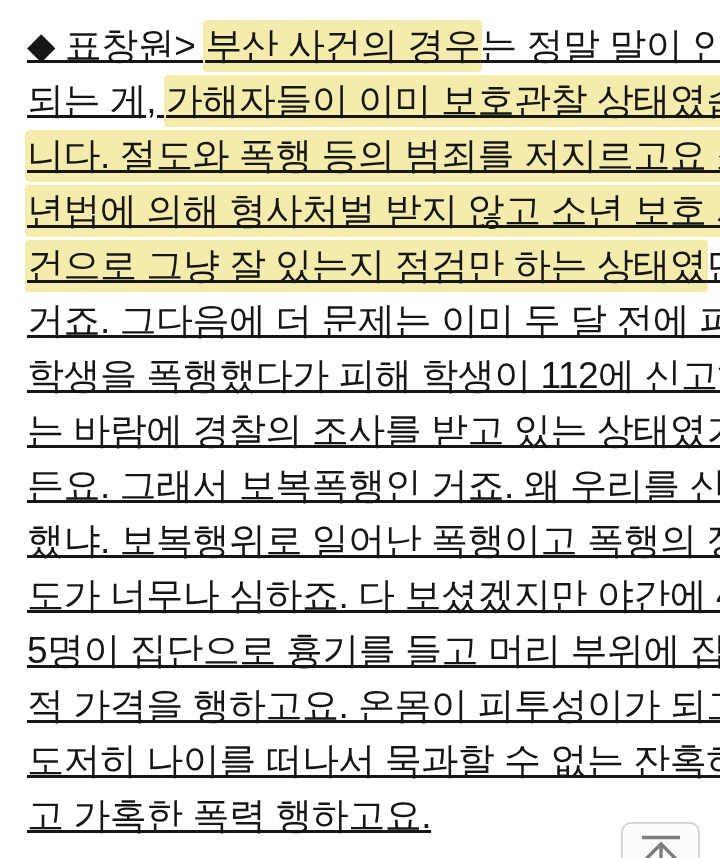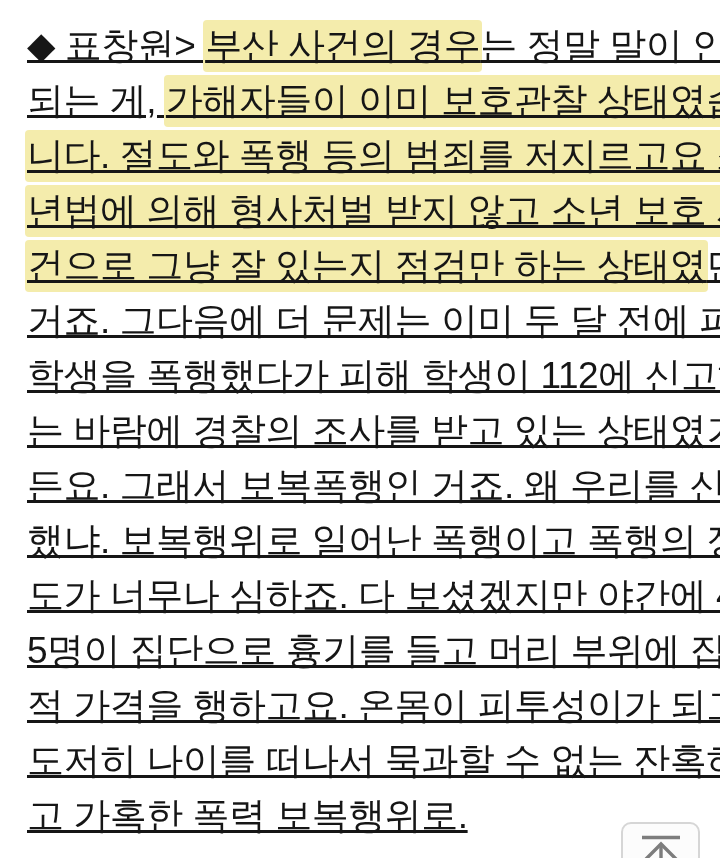--- a/index.html
+++ b/index.html
@@ -74,21 +74,21 @@
       <div class="line"><span class="seg hl">건으로 그냥 잘 있는지 점검만 하는 상태였</span><span class="seg">던</span></div>
       <div class="line"><span class="seg">거죠. 그다음에 더 문제는 이미 두 달 전에 피해</span></div>
       <div class="line"><span class="seg">학생을 폭행했다가 피해 학생이 112에 신고하</span></div>
       <div class="line"><span class="seg">는 바람에 경찰의 조사를 받고 있는 상태였거</span></div>
       <div class="line"><span class="seg">든요. 그래서 보복폭행인 거죠. 왜 우리를 신고</span></div>
       <div class="line"><span class="seg">했냐. 보복행위로 일어난 폭행이고 폭행의 정</span></div>
       <div class="line"><span class="seg">도가 너무나 심하죠. 다 보셨겠지만 야간에 4~</span></div>
       <div class="line"><span class="seg">5명이 집단으로 흉기를 들고 머리 부위에 집중</span></div>
       <div class="line"><span class="seg">적 가격을 행하고요. 온몸이 피투성이가 되고.</span></div>
       <div class="line"><span class="seg">도저히 나이를 떠나서 묵과할 수 없는 잔혹하</span></div>
-      <div class="line"><span class="seg">고 가혹한 폭력 보복행위로.</span></div>
+      <div class="line"><span class="seg">고 가혹한 폭력 행하고요.</span></div>
     </div>
 
   <button class="top-btn" id="topBtn" aria-label="scroll to top" style="border-color: rgb(214, 214, 214); background: rgb(252, 252, 252);">
     <svg width="46" height="46" viewBox="0 0 46 46" fill="none">
       <path d="M4 3.5 H42" stroke="#7d7d7d" stroke-width="3.4"></path>
       <path d="M6 27 L23 10 L40 27" stroke="#7d7d7d" stroke-width="3.4" stroke-linejoin="miter"></path>
       <path d="M23 10 V46" stroke="#7d7d7d" stroke-width="3.4"></path>
     </svg>
   </button>
 

